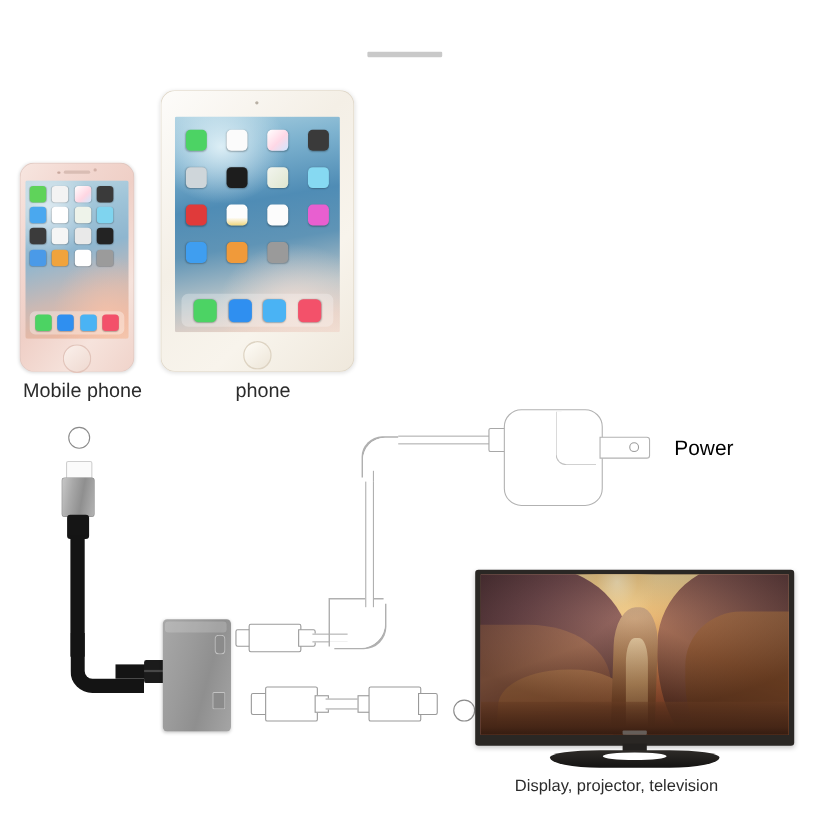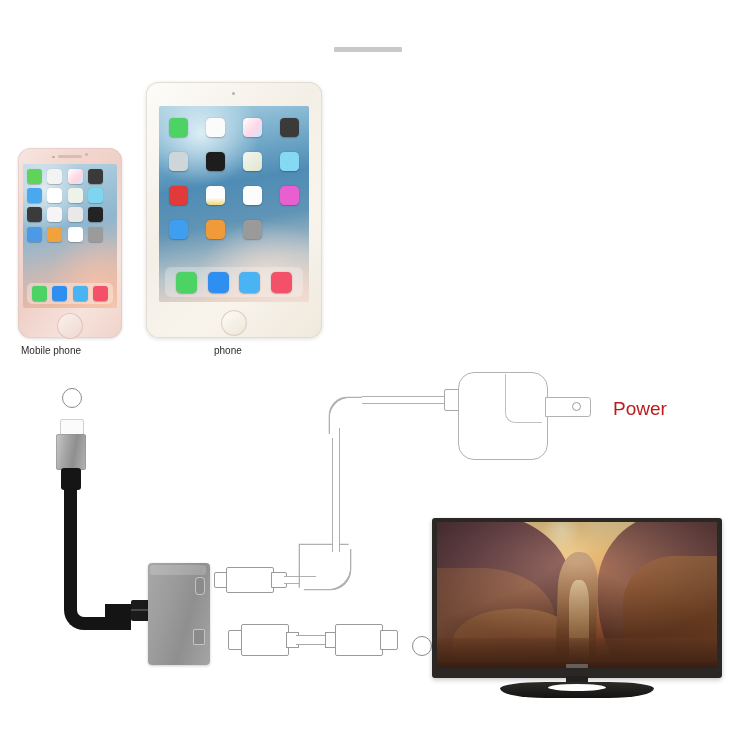--- a/index.html
+++ b/index.html
@@ -16,24 +16,24 @@
   
   #title{
     left:0;top:6px;width:750px;text-align:center;
     font-size:32px;color:#1c1c1c;font-weight:400;letter-spacing:.2px;
   }
   #title-underline{
     left:334px;top:47px;width:68px;height:5px;background:#c9c9c9;border-radius:1px;
   }
 
   
-  .caption{font-size:10px;color:#2b2b2b;white-space:nowrap;}
+  .caption{font-size:18px;color:#2b2b2b;white-space:nowrap;}
   #cap-phone{left:21px;top:345px;}
   #cap-tablet{left:214px;top:345px;}
-  #cap-power{left:613px;top:398px;font-size:19px;color:#b91c1c;}
+  #cap-power{left:613px;top:398px;font-size:19px;color:#000000;}
   #cap-tv{left:468px;top:706px;font-size:15px;}
 
   
   #phone{
     left:18px;top:148px;width:104px;height:190px;
     border-radius:13px;
     background:linear-gradient(125deg,#f7e6e0 0%,#f3d9d2 22%,#efcfc6 48%,#f6e3dc 75%,#f0d3ca 100%);
     box-shadow:0 0 0 .6px #ddc6bf inset,0 1px 3px rgba(0,0,0,.14);
   }
   #phone-earpiece{left:40px;top:7px;width:24px;height:2.6px;border-radius:2px;background:#d9bdb4;}
@@ -355,14 +355,15 @@
     <div class="cv" id="cy-wall-r2"></div>
     <div class="cv" id="cy-fin"></div>
     <div class="cv" id="cy-fin2"></div>
     <div class="cv" id="cy-floor"></div>
     <div class="cv" id="cy-shade"></div>
   </div>
   <div class="abs" id="tv-bezel-logo"></div>
   <div class="abs" id="tv-neck"></div>
   <div class="abs" id="tv-stand"></div>
   <div class="abs" id="tv-stand-gap"></div>
+  <div class="abs caption" id="cap-tv">Display, projector, television</div>
 
 </div>
 
 </body></html>

